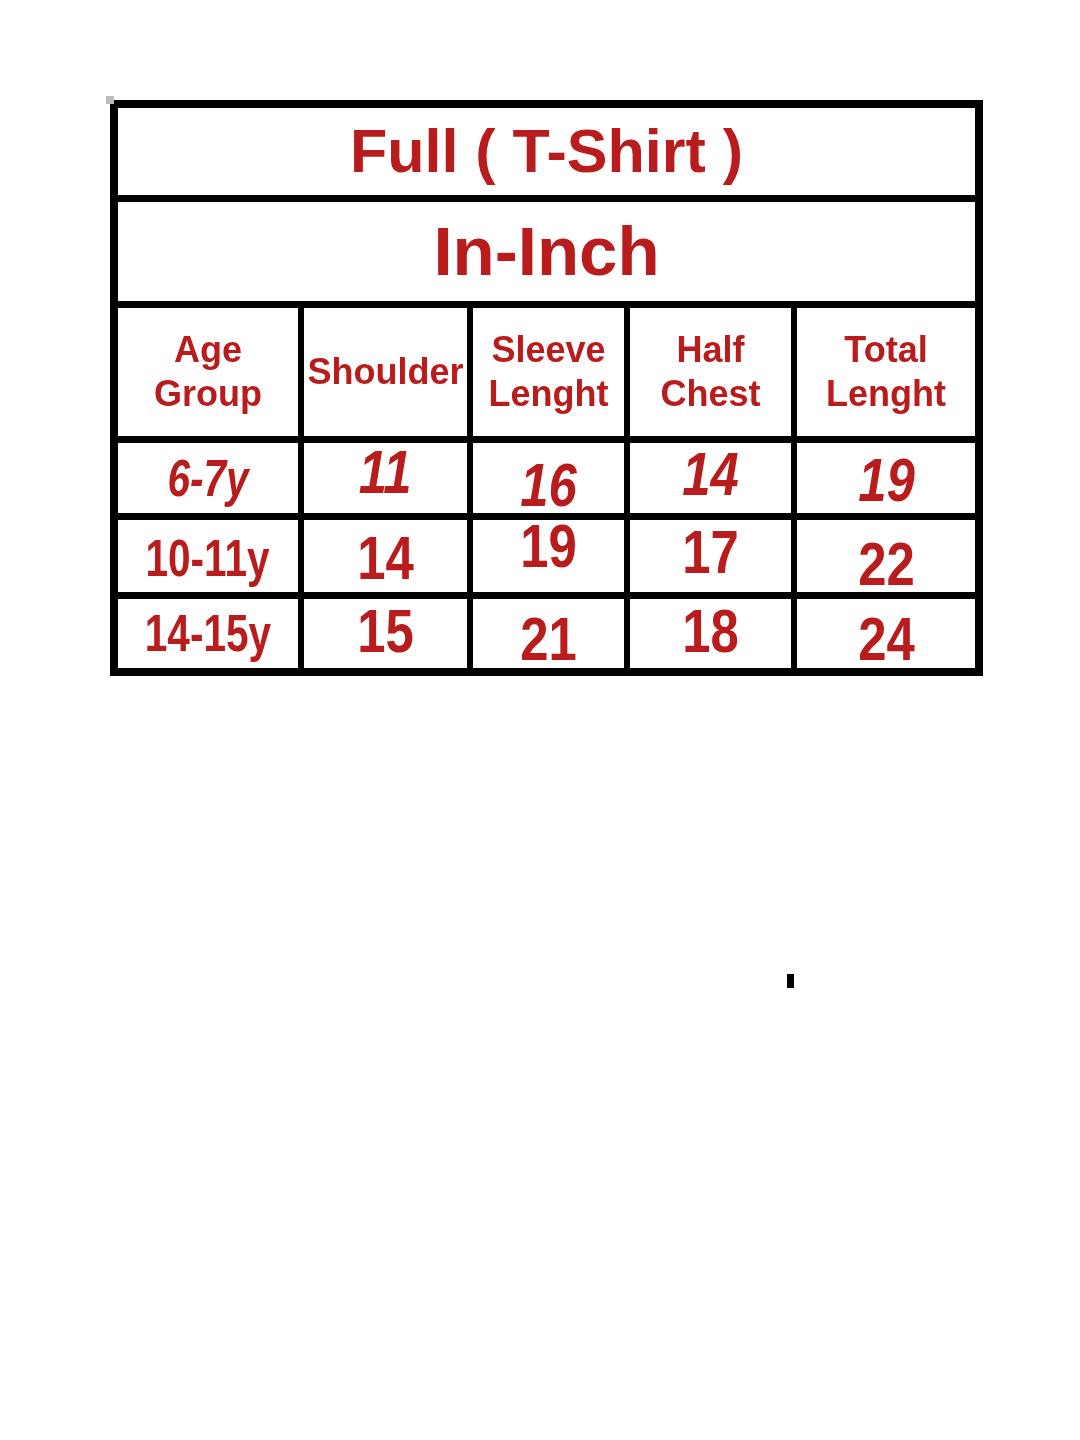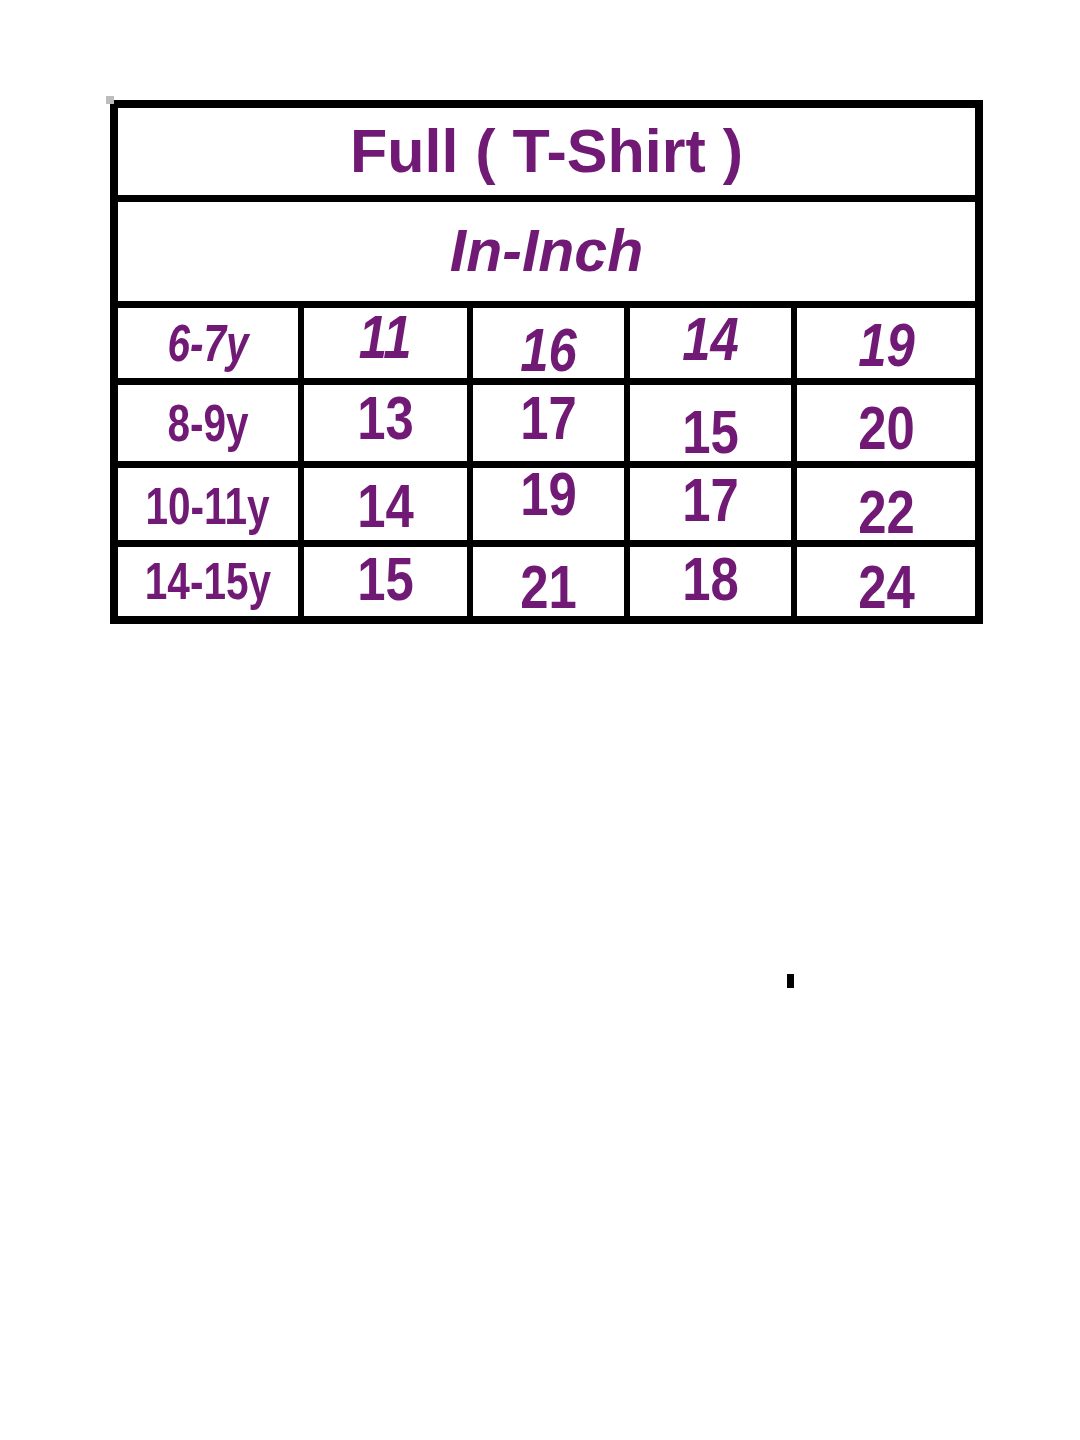--- a/index.html
+++ b/index.html
@@ -5,21 +5,21 @@
   html, body {
     margin: 0;
     padding: 0;
     background: #ffffff;
   }
   .canvas {
     position: relative;
     width: 1080px;
     height: 1440px;
     background: #ffffff;
-    color: #701a75;
+    color: #b91c1c;
     font-family: "Liberation Sans", sans-serif;
     overflow: hidden;
   }
   table.size-chart {
     position: absolute;
     left: 110px;
     top: 100px;
     width: 865px;
     border-collapse: collapse;
     table-layout: fixed;
@@ -45,23 +45,22 @@
   tr.row-4 { height: 75px; }
   tr.row-5 { height: 77px; }
   tr.row-6 { height: 87px; }
 
   .title-text {
     font-size: 61px;
     font-weight: 700;
     letter-spacing: 0px;
   }
   .subtitle-text {
-    font-size: 59px;
+    font-size: 69px;
     font-weight: 700;
-    font-style: italic;
   }
   th.header-cell {
     font-size: 36px;
     font-weight: 700;
     line-height: 1.22;
     padding: 0 1px;
   }
   .v {
     display: inline-block;
     line-height: 1;
@@ -113,36 +112,36 @@
         <span class="v title-text">Full ( T-Shirt )</span>
       </td>
     </tr>
 
     <tr class="row-subtitle">
       <td colspan="5">
         <span class="v subtitle-text">In-Inch</span>
       </td>
     </tr>
 
+    <tr class="row-header">
+      <th class="header-cell">Age Group</th>
+      <th class="header-cell">Shoulder</th>
+      <th class="header-cell">Sleeve Lenght</th>
+      <th class="header-cell">Half Chest</th>
+      <th class="header-cell">Total Lenght</th>
+    </tr>
 
     <tr class="row-1">
       <td><span class="v age">6-7y</span></td>
       <td><span class="v num" style="--dy:-6px">11</span></td>
       <td><span class="v num" style="--dy:7px">16</span></td>
       <td><span class="v num" style="--dy:-4px">14</span></td>
       <td><span class="v num" style="--dy:2px">19</span></td>
     </tr>
 
-    <tr class="row-2">
-      <td><span class="v age">8-9y</span></td>
-      <td><span class="v num" style="--dy:-5px">13</span></td>
-      <td><span class="v num" style="--dy:-5px">17</span></td>
-      <td><span class="v num" style="--dy:9px">15</span></td>
-      <td><span class="v num" style="--dy:5px">20</span></td>
-    </tr>
 
     <tr class="row-3">
       <td><span class="v age" style="--dy:2px">10-11y</span></td>
       <td><span class="v num" style="--dy:2px">14</span></td>
       <td><span class="v num" style="--dy:-10px">19</span></td>
       <td><span class="v num" style="--dy:-4px">17</span></td>
       <td><span class="v num" style="--dy:8px">22</span></td>
     </tr>
 
 

